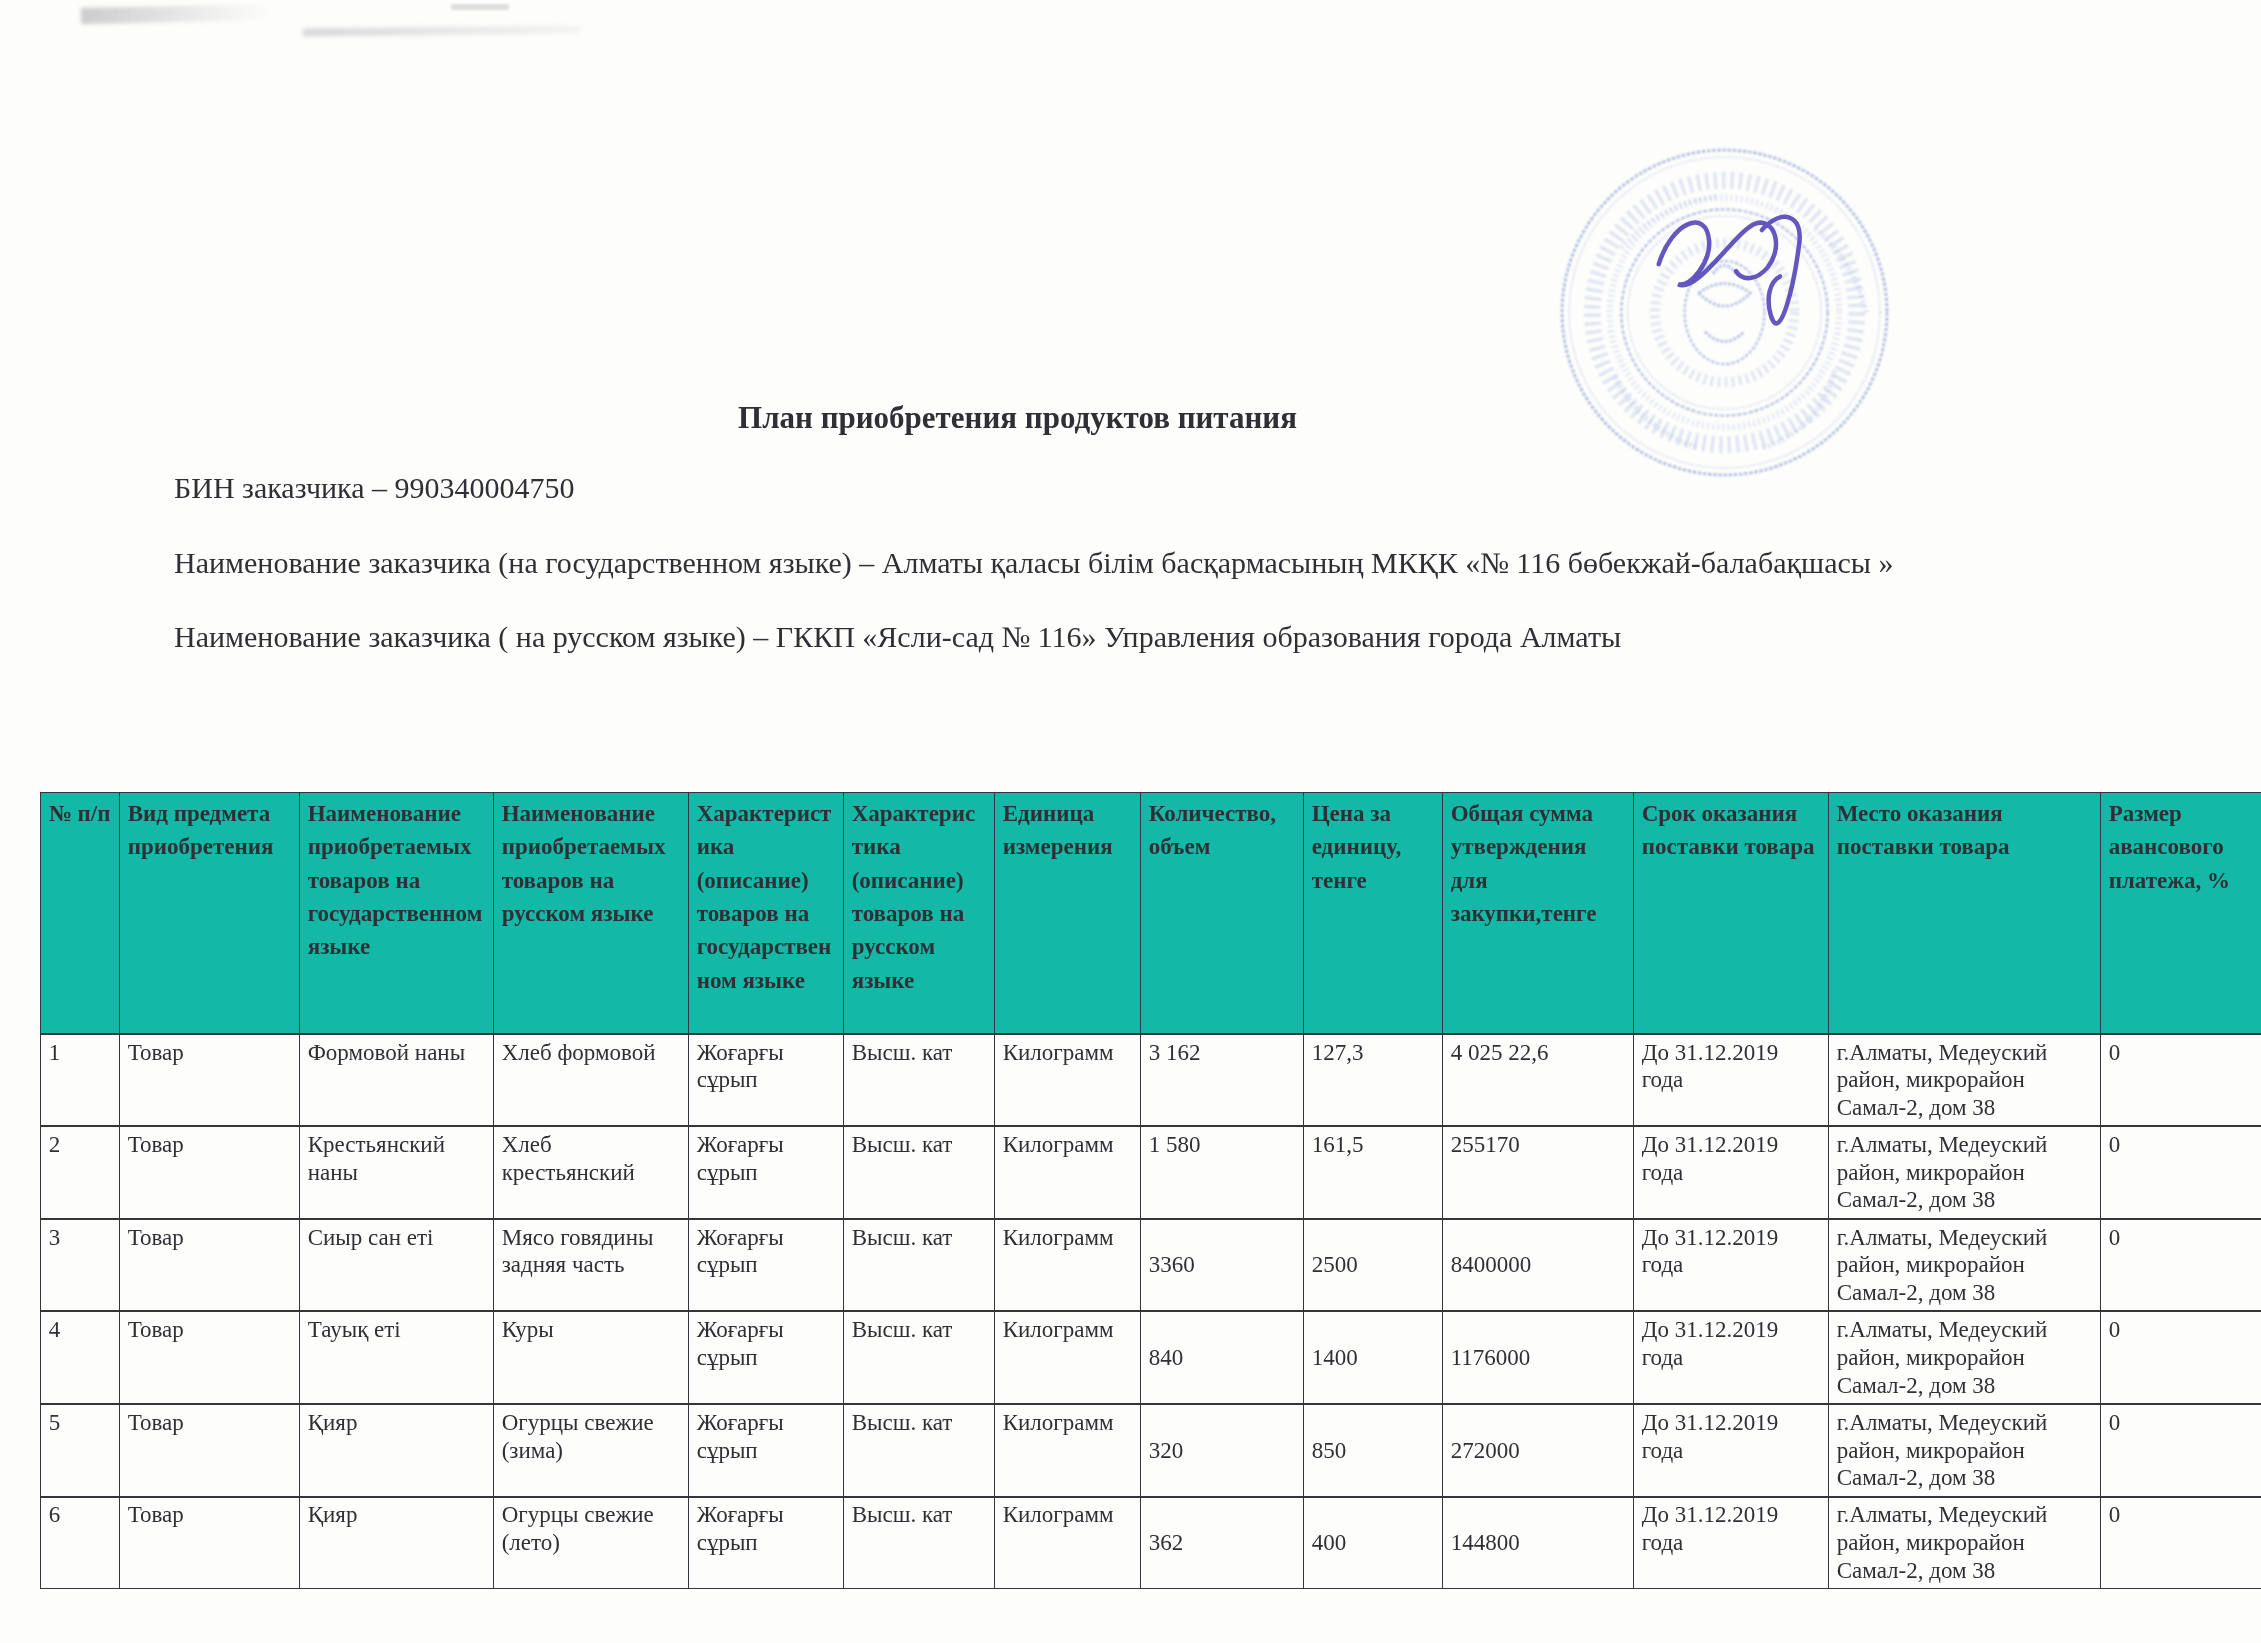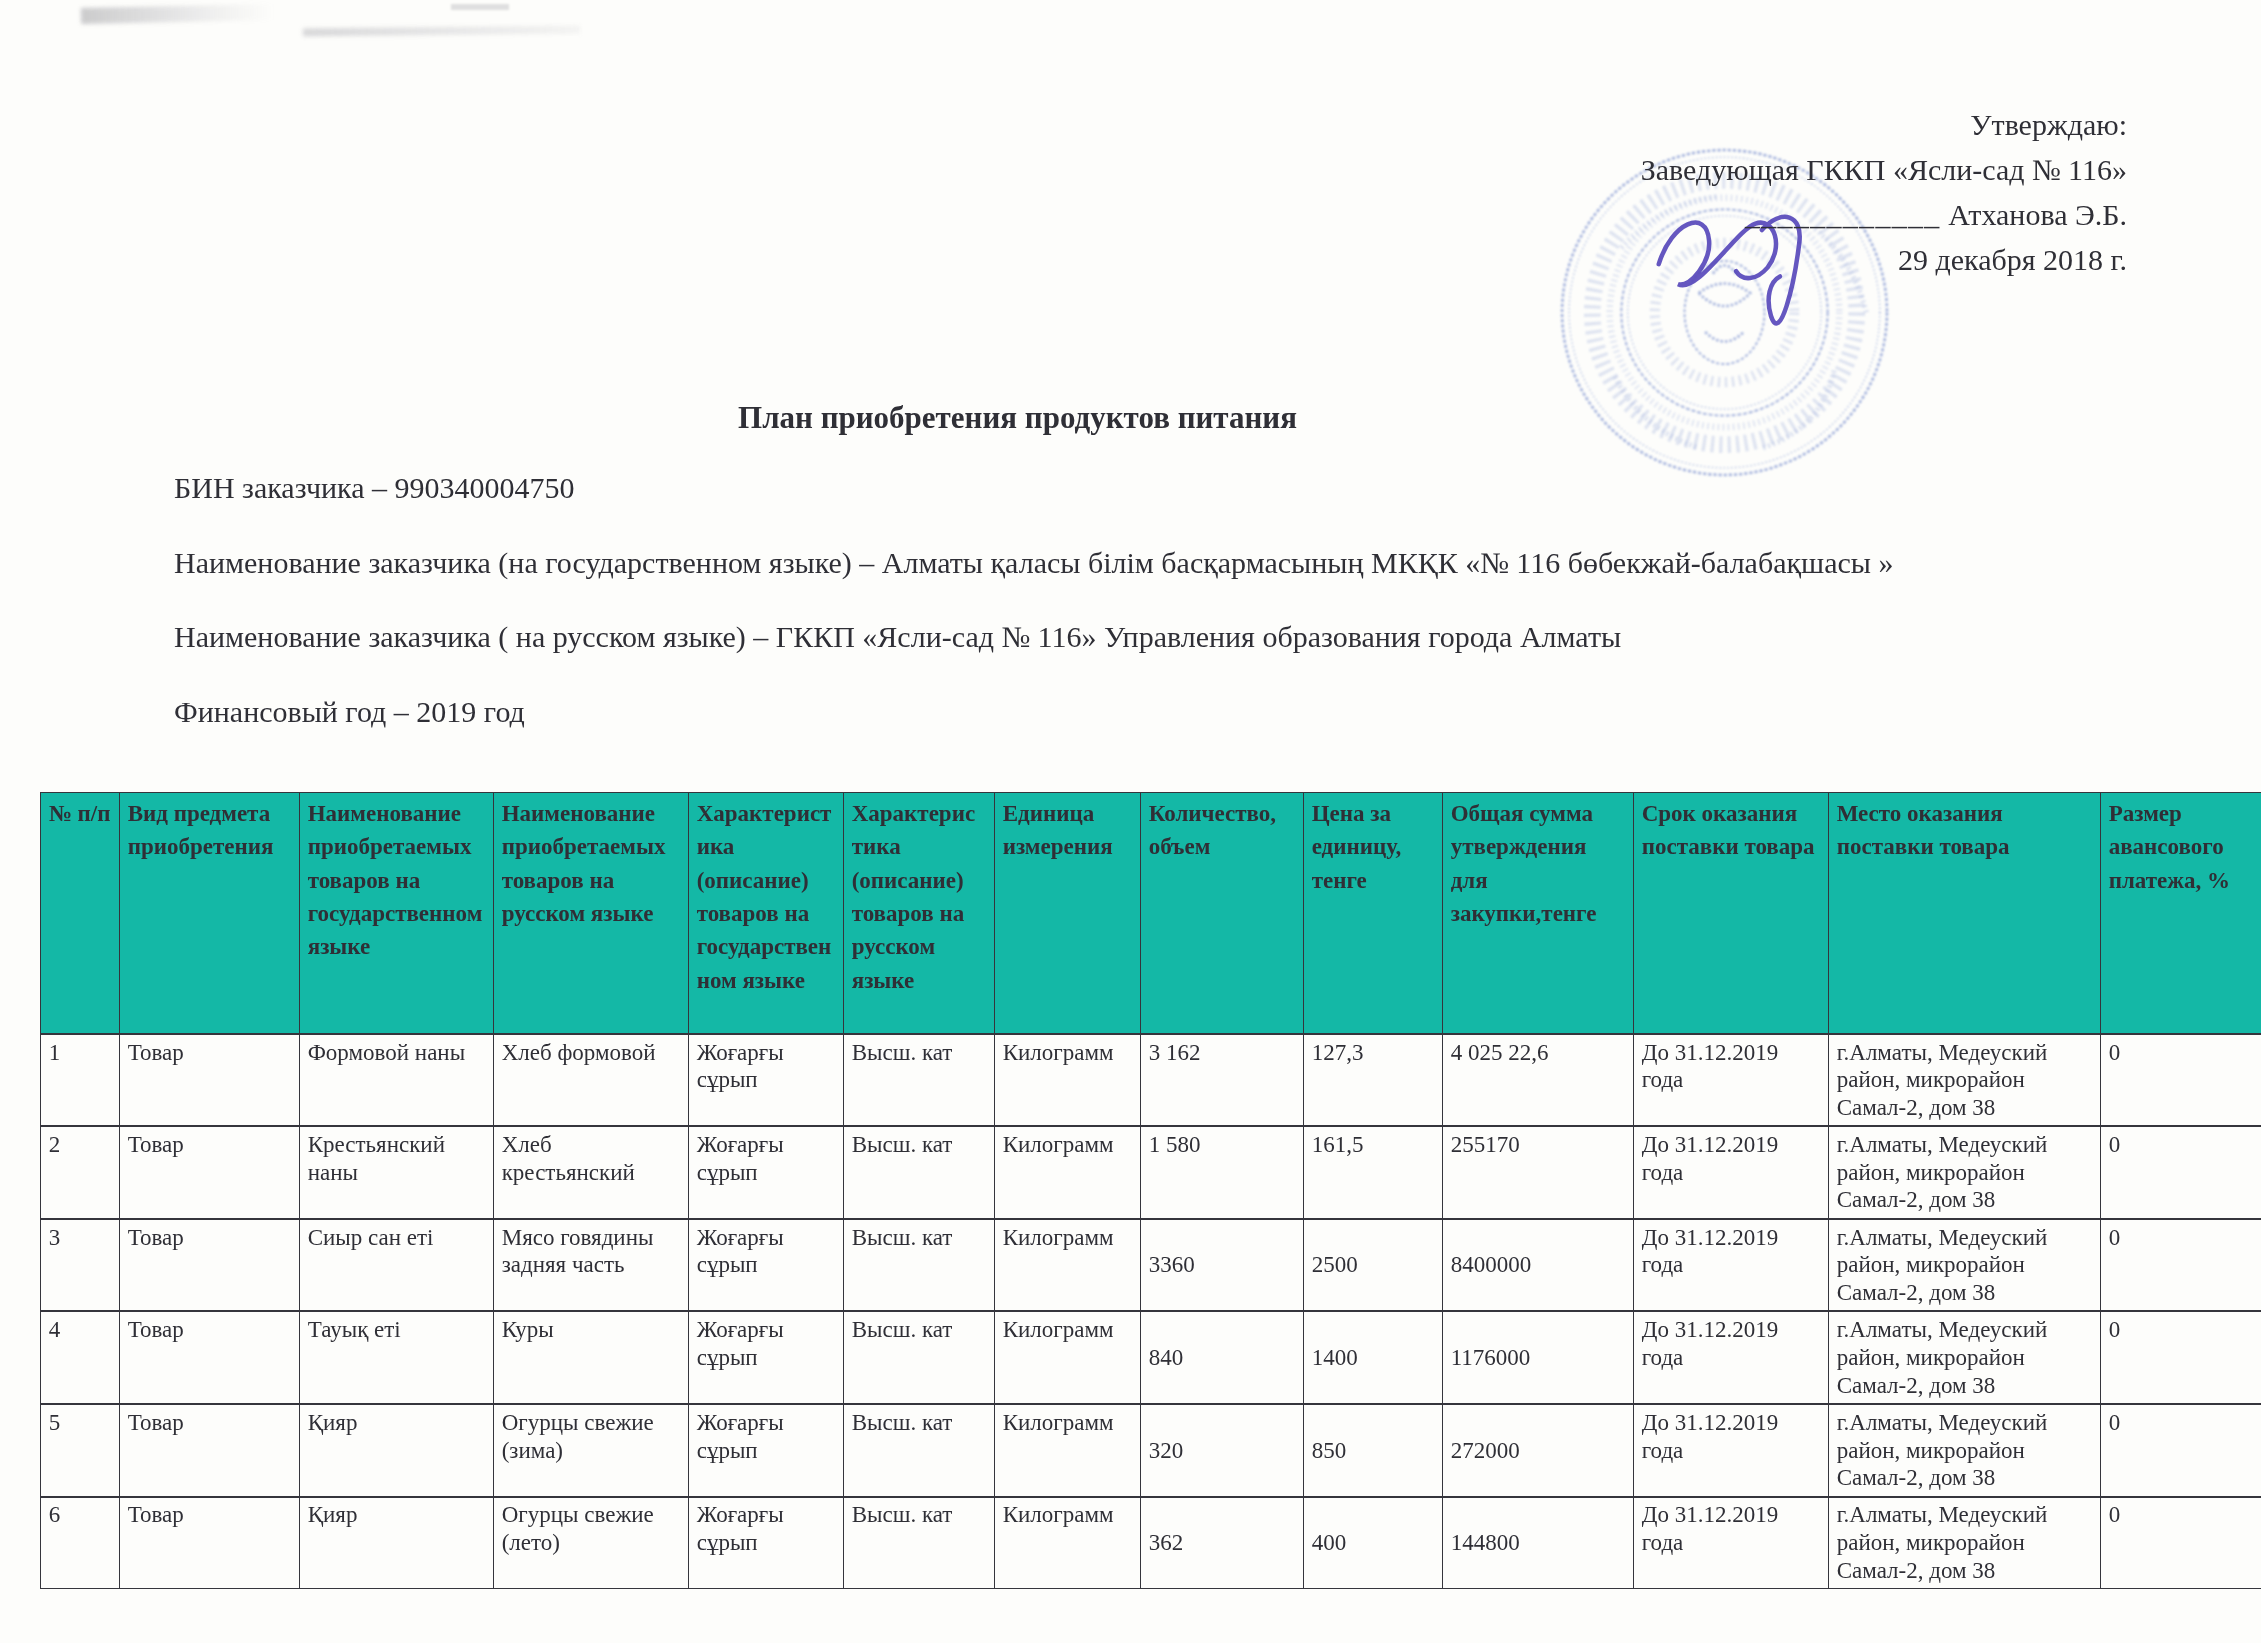--- a/index.html
+++ b/index.html
@@ -84,37 +84,27 @@
       <circle cx="280" cy="280" r="160" stroke-width="3" stroke-dasharray="6 3"></circle>
       <circle cx="280" cy="280" r="150" stroke-width="2" stroke-dasharray="2 4"></circle>
       <circle cx="280" cy="280" r="108" stroke-width="16" stroke-dasharray="4 7" opacity="0.35"></circle>
       <ellipse cx="280" cy="280" rx="62" ry="80" stroke-width="3" stroke-dasharray="5 3"></ellipse>
       <path d="M240 250 q40 -30 80 0 q-40 40 -80 0 M250 310 q30 30 60 0 M262 220 q18 -26 36 0" stroke-width="4" stroke-dasharray="4 3"></path>
       <path d="M120 180 q60 -70 150 -80 M420 150 q60 50 80 130 M110 380 q40 80 130 110 M450 370 q-20 90 -110 120" stroke-width="8" stroke-dasharray="3 5" opacity="0.4"></path>
     </g>
     <path d="M178 205 C 198 140, 252 118, 256 168 C 259 200, 228 242, 208 236 C 238 252, 298 152, 328 142 C 358 132, 372 178, 347 210 C 330 230, 308 232, 298 216 M 338 152 C 368 118, 402 128, 396 172 C 388 238, 366 330, 352 285 C 344 258, 350 232, 366 224" fill="none" stroke="#4a3ab5" stroke-width="7" stroke-linecap="round" opacity="0.85"></path>
   </svg>
 
-  <div class="approval">
-    <div>Утверждаю:</div>
-    <div>Заведующая ГККП «Ясли-сад № 116»</div>
-    <div>
-      <span class="sig-line">____________</span>
-      <span>Атханова Э.Б.</span>
-    </div>
-    <div>29 декабря 2018 г.</div>
-  </div>
 
   <div class="title">План приобретения продуктов питания</div>
 
   <div class="intro">
     <p>БИН заказчика –  990340004750</p>
     <p>Наименование заказчика (на государственном языке) – Алматы қаласы білім басқармасының МКҚК «№ 116 бөбекжай-балабақшасы »</p>
     <p>Наименование заказчика ( на русском языке) – ГККП «Ясли-сад № 116» Управления образования города Алматы</p>
-    <p>Финансовый год – 2019 год</p>
   </div>
 
   <div class="table-wrap">
     <table>
       <colgroup>
         <col style="width:79px">
           <col style="width:180px">
           <col style="width:194px">
         <col style="width:195px">
           <col style="width:155px">

